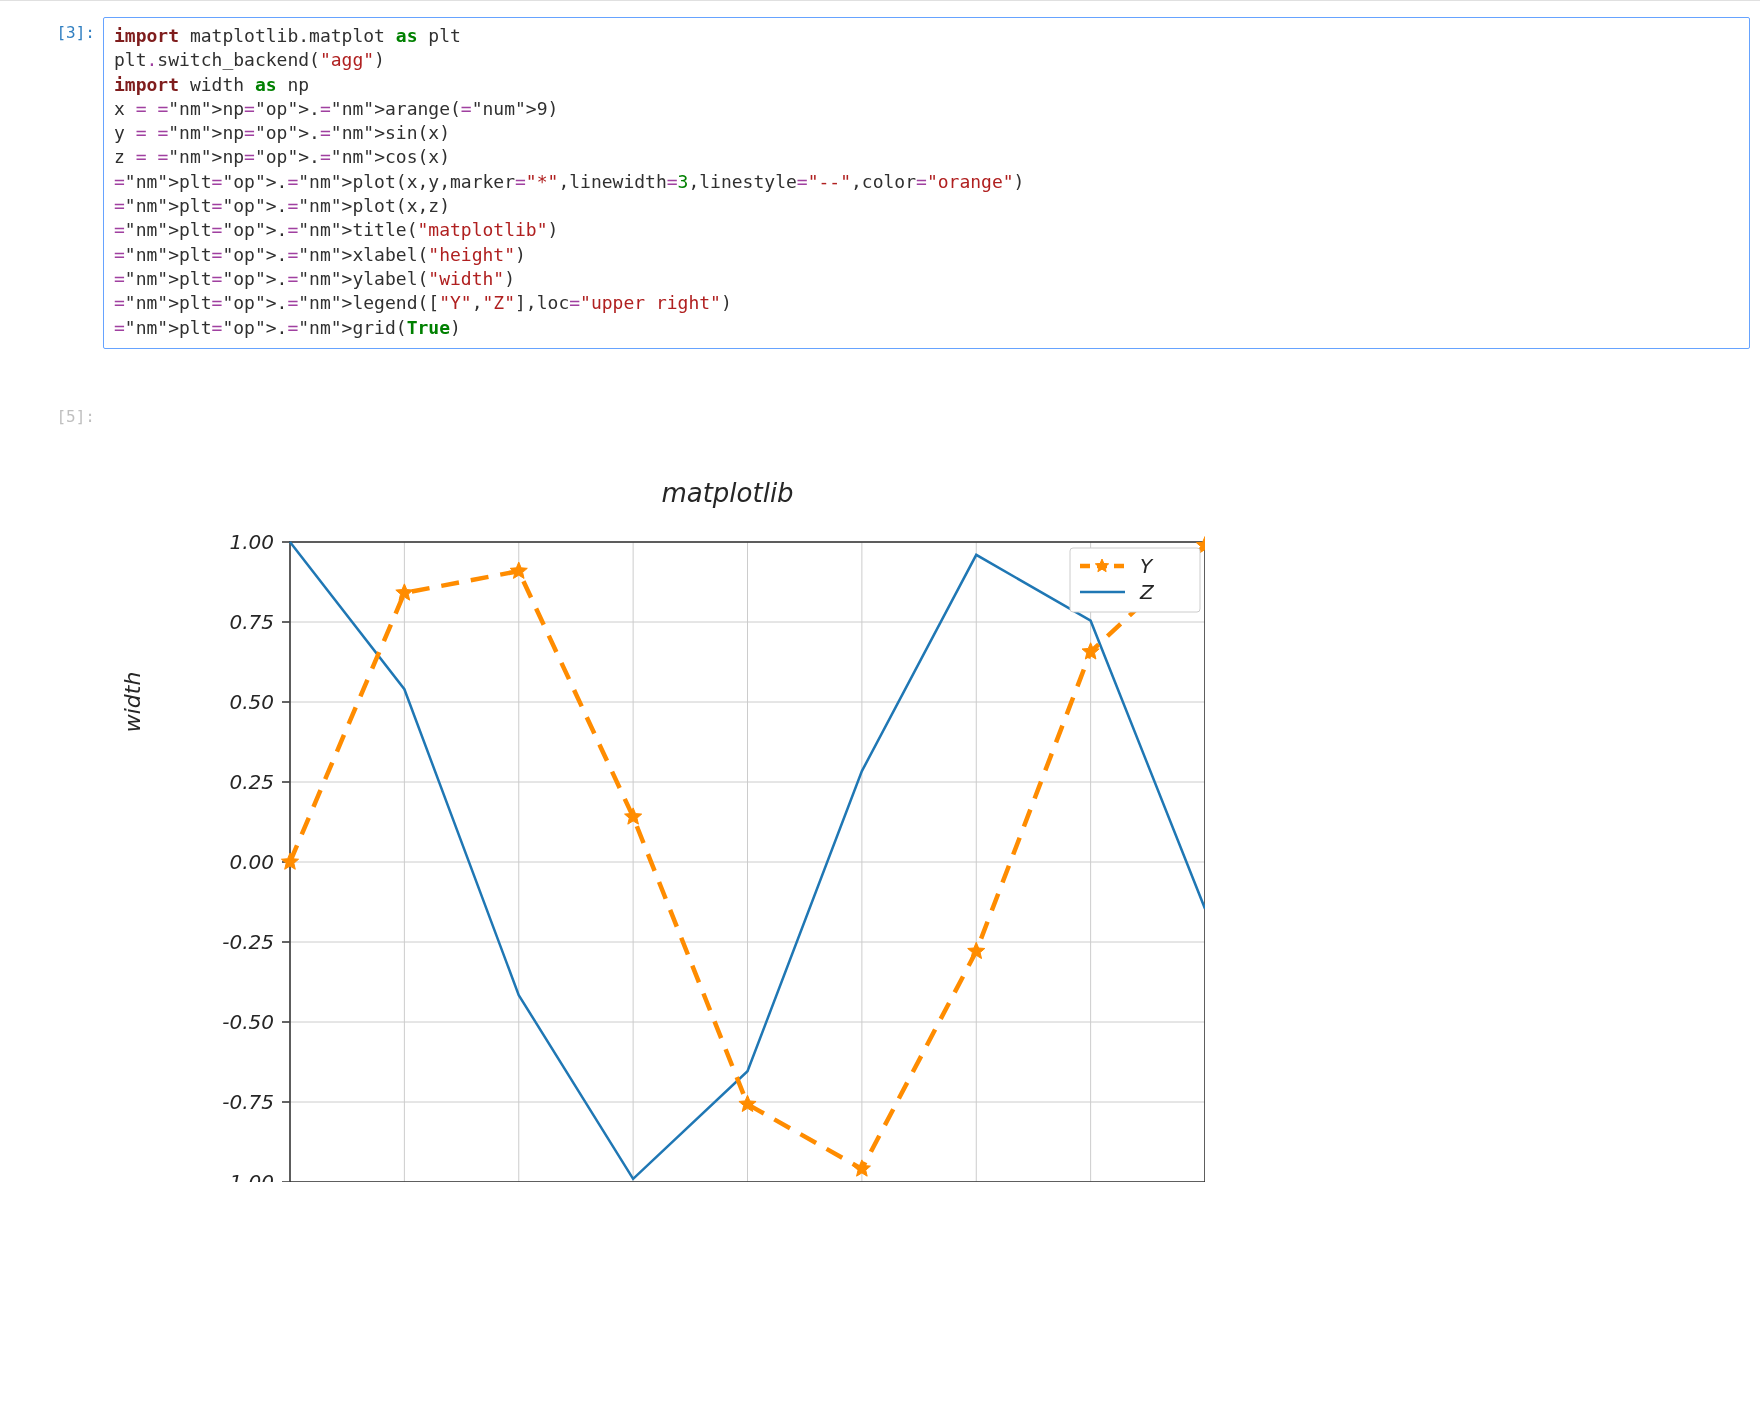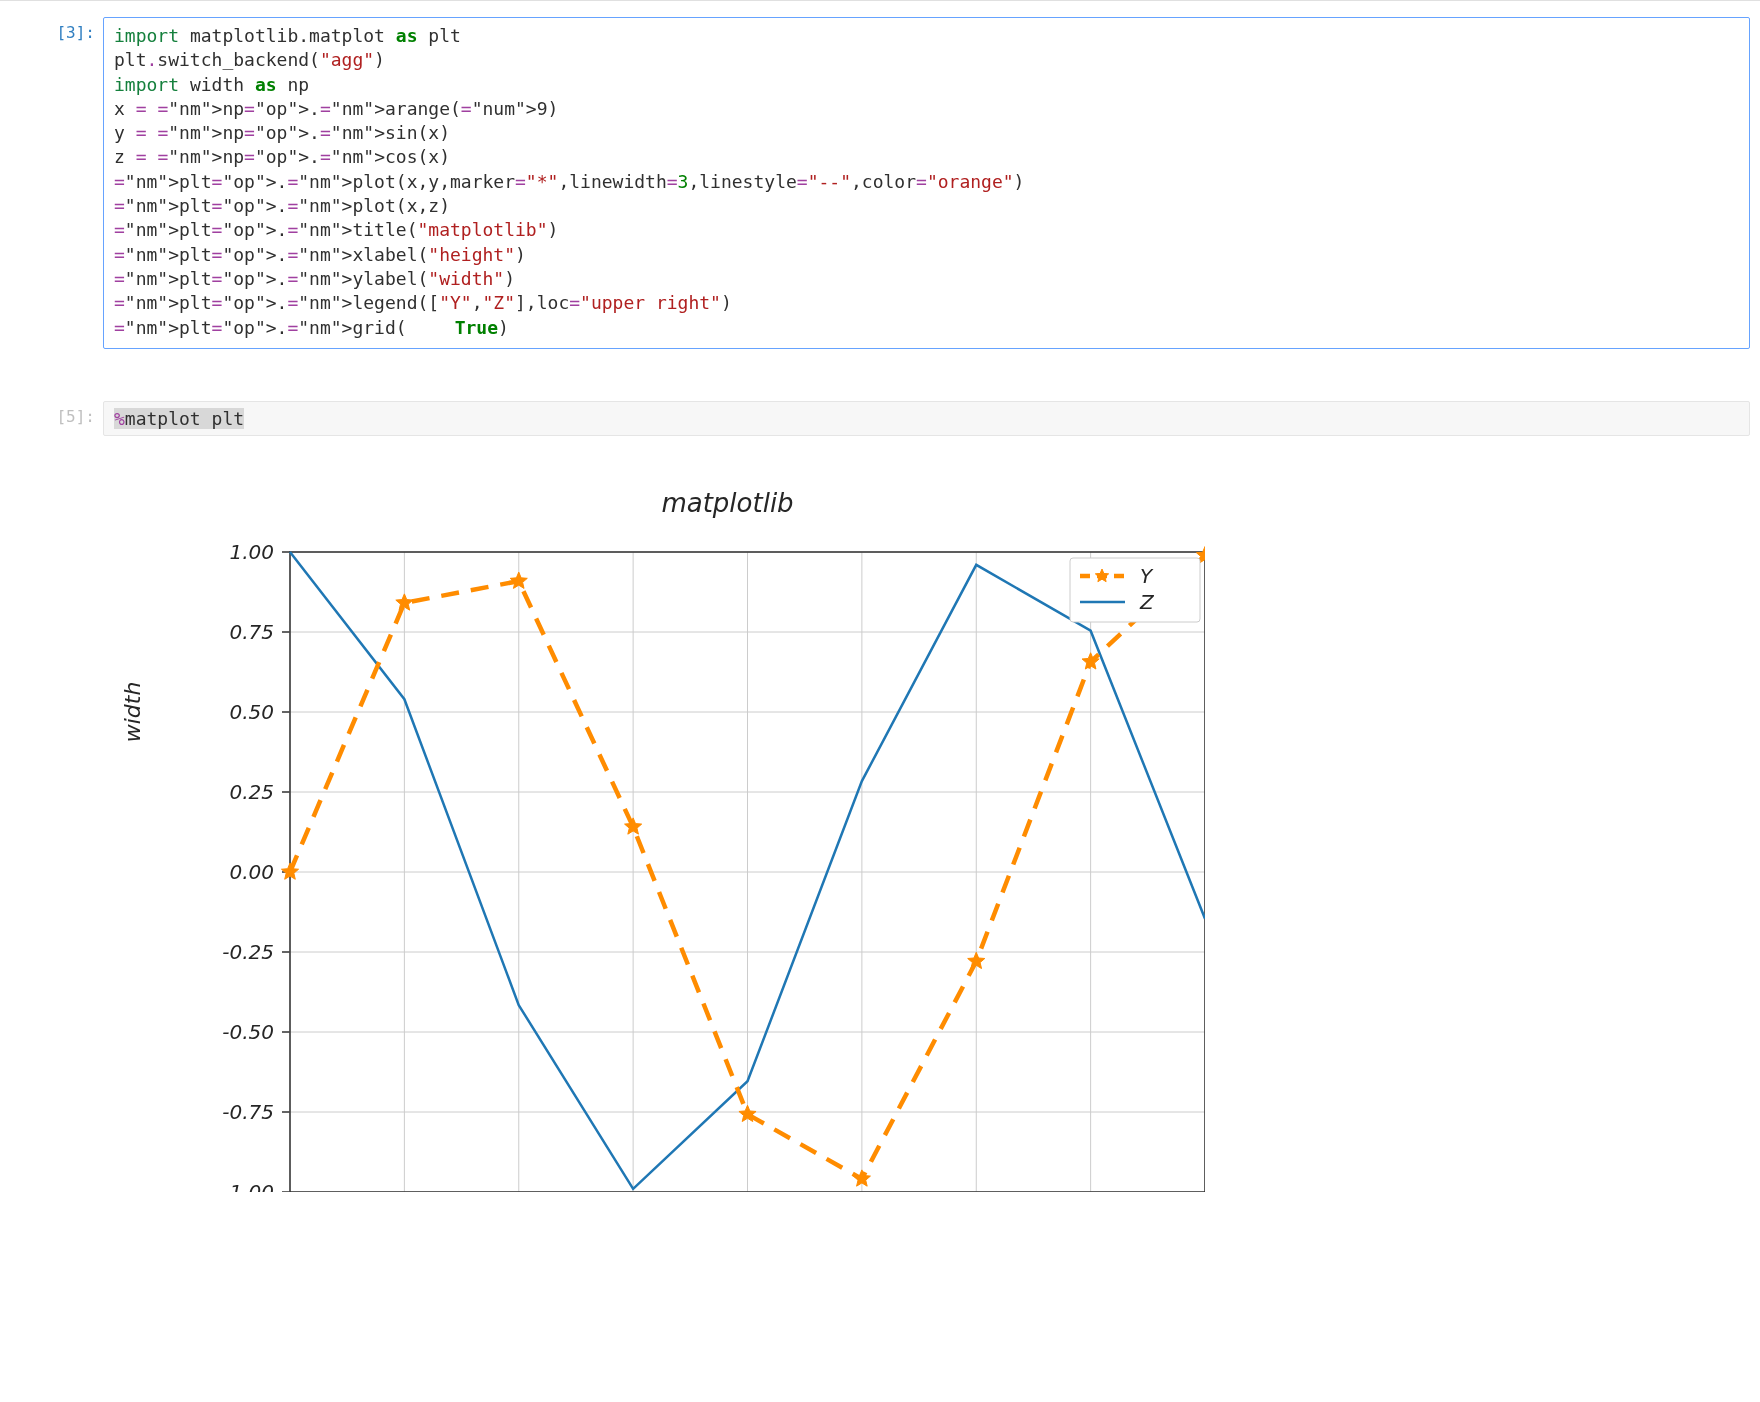--- a/index.html
+++ b/index.html
@@ -54,23 +54,23 @@
     border: 1px solid #e5e5e5;
     background: #f7f7f7;
     border-radius: 2px;
     padding: 4px 10px;
     display: inline-block;
     min-width: 160px;
     line-height: 1.4;
   }
 
   
-  .kw { color: #15803d; font-weight: normal; }
+  .kw { color: #7f1d1d; font-weight: bold; }
   .kw2 { color: #008000; font-weight: bold; text-align: right; }
-  .kwbool { color: #008000; font-weight: bold; margin-left: 48px; }
+  .kwbool { color: #008000; font-weight: bold; }
   .nm { color: #303030; }
   .op { color: #a040a0; }
   .str { color: #b02020; }
   .num { color: #008000; }
   .sel-bg { background: #d8d8d8; }
 
   
   .output-block {
     margin-left: 105px;
     margin-top: 30px;
@@ -133,23 +133,20 @@
 <span id="l9"><span class<span="" class="op">=</span>"nm"&gt;plt<span class<span="" class="op">=</span>"op"&gt;.<span class<span="" class="op">=</span>"nm"&gt;title(<span class="str">"matplotlib"</span>)</span>
 <span id="l10"><span class<span="" class="op">=</span>"nm"&gt;plt<span class<span="" class="op">=</span>"op"&gt;.<span class<span="" class="op">=</span>"nm"&gt;xlabel(<span class="str">"height"</span>)</span>
 <span id="l11"><span class<span="" class="op">=</span>"nm"&gt;plt<span class<span="" class="op">=</span>"op"&gt;.<span class<span="" class="op">=</span>"nm"&gt;ylabel(<span class="str">"width"</span>)</span>
 <span id="l12"><span class<span="" class="op">=</span>"nm"&gt;plt<span class<span="" class="op">=</span>"op"&gt;.<span class<span="" class="op">=</span>"nm"&gt;legend([<span class="str">"Y"</span>,<span class="str">"Z"</span>],loc<span class="op">=</span><span class="str">"upper right"</span>)</span>
 <span id="l13"><span class<span="" class="op">=</span>"nm"&gt;plt<span class<span="" class="op">=</span>"op"&gt;.<span class<span="" class="op">=</span>"nm"&gt;grid(<span class="kwbool">True</span>)</span></div>
     </div>
   </div>
 
   <div class="cell" style="margin-top:40px;">
     <div class="prompt-col prompt-dim">[5]:</div>
-    <div class="input-col">
-      <div class="code-box-plain" style="width:100%; box-sizing:border-box;"><span class="sel-bg"><span class="op">%</span><span class="nm">matplot plt</span></span></div>
-    </div>
   </div>
 
   <div class="output-block">
     <div class="plot-wrap">
       <svg id="plot-svg" width="1100" height="720" viewBox="0 0 1100 720">
           <text x="622.5" y="40" text-anchor="middle" class="plot-title">matplotlib</text>
           <text x="0" y="0" class="axis-label" text-anchor="middle" transform="translate(35,240) rotate(-90)">width</text>
           <line x1="185" x2="1100" y1="720" y2="720" class="grid-line"></line>
           <line x1="177" x2="185" y1="720" y2="720" stroke="#303030" stroke-width="1.5"></line>
           <text x="169" y="727" text-anchor="end" class="axis" font-family="DejaVu Sans, Arial" font-size="20" fill="#262626">-1.00</text>

